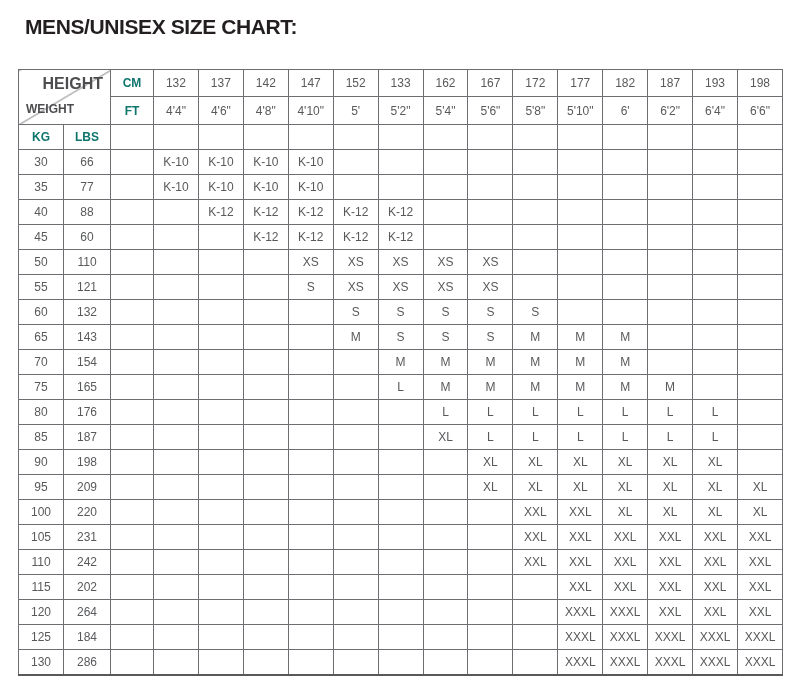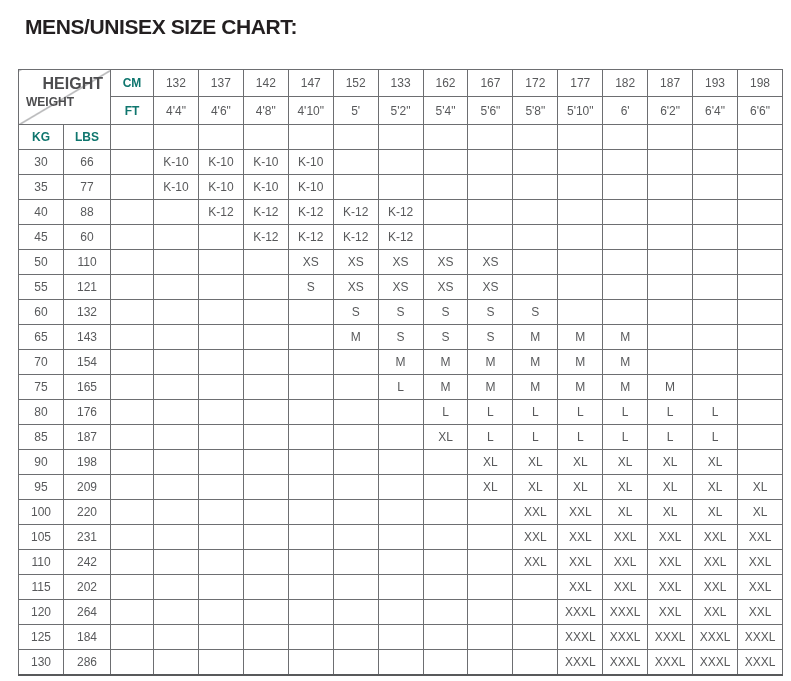--- a/index.html
+++ b/index.html
@@ -35,21 +35,21 @@
   tbody tr.data td{height:24px;}
   .bold{font-weight:bold;color:#0f766e;}
   .corner{
     position:relative;
     background-image:linear-gradient(to bottom right,
       transparent calc(50% - 0.8px),
       #6d6e71 50%,
       transparent calc(50% + 0.8px));
   }
   .corner .height-lbl{position:absolute;top:5px;right:7px;font-weight:bold;color:#4d4d4f;font-size:16px;}
-  .corner .weight-lbl{position:absolute;bottom:15px;left:7px;font-weight:bold;color:#4d4d4f;font-size:12px;}
+  .corner .weight-lbl{position:absolute;bottom:8px;left:7px;font-weight:bold;color:#4d4d4f;font-size:12px;}
 </style>
 </head>
 <body>
 
 <h1 class="title">MENS/UNISEX SIZE CHART:</h1>
 
 <table>
   <colgroup>
     <col style="width:45px">
       <col style="width:47px">

